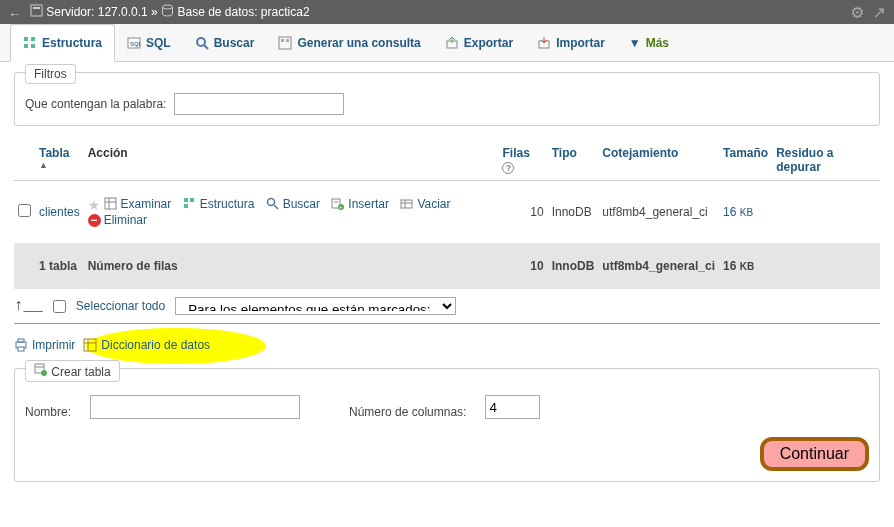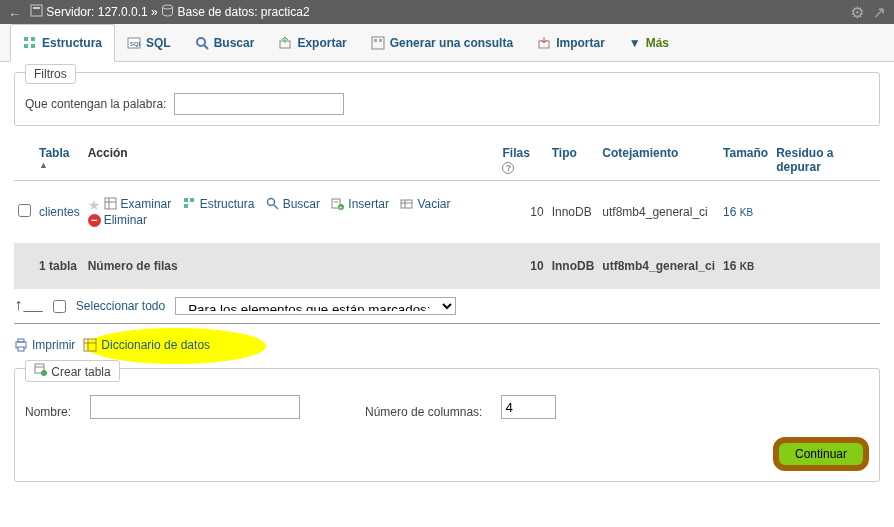--- a/index.html
+++ b/index.html
@@ -32,21 +32,21 @@
 select { border: 1px solid #aaa; padding: 3px 8px; background: #fff; height: 18px; }
 .links-row { display: flex; align-items: center; gap: 4px; padding: 14px 0 10px 0; position: relative; }
 .highlight { position: absolute; background: #ffff00; border-radius: 50%; width: 180px; height: 36px; left: 72px; top: 4px; z-index: 0; }
 .links-row > span, .links-row > a { position: relative; z-index: 1; }
 .create-box { border: 1px solid #ccc; border-radius: 3px; padding: 10px; position: relative; margin-top: 6px; }
 .create-row { display: flex; align-items: flex-end; gap: 19px; margin-top: 16px; }
 .create-row input[type="text"] { border: 1px solid #aaa; padding: 3px; height: 24px; }
 .create-row input.name { width: 210px; }
 .create-row input.cols { width: 55px; }
 .btn-row { text-align: right; margin-top: 18px; }
-.btn { background: #84cc16; border: 6px solid #a16207; border-radius: 12px; padding: 4px 16px; font-size: 12px; cursor: pointer; }
+.btn { background: #fca5a5; border: 4px solid #a16207; border-radius: 12px; padding: 4px 16px; font-size: 16px; cursor: pointer; }
 .ic { display: inline-block; width: 14px; height: 14px; }
 .blue { color: #235a81; }
 .small { font-size: 10px; }
 .help-icon { display: inline-block; width: 12px; height: 12px; border: 1px solid #888; border-radius: 50%; font-size: 9px; text-align: center; line-height: 11px; color: #888; }
 .star { color: #ccc; font-size: 14px; }
 .red-minus { display: inline-flex; width: 13px; height: 13px; background: #d33; border-radius: 50%; color: #fff; align-items: center; justify-content: center; font-weight: bold; font-size: 11px; }
 a { text-decoration: none; }
 </style>
 </head>
 <body>
@@ -94,32 +94,32 @@
   </div>
   <div class="tab">
     <span class="ic"><svg width="14" height="14">
           <circle cx="6" cy="6" r="4" fill="none" stroke="#57a" stroke-width="2"></circle>
           <line x1="9" y1="9" x2="13" y2="13" stroke="#57a" stroke-width="2"></line>
         </svg></span>
     <span class="tab-text">Buscar</span>
   </div>
   <div class="tab">
     <span class="ic"><svg width="14" height="14">
-          <rect x="2" y="5" width="10" height="7" fill="none" stroke="#888"></rect>
-          <path d="M7 1 v6 M4 4 l3-3 3 3" fill="none" stroke="#5a5"></path>
-        </svg></span>
-    <span class="tab-text">Exportar</span>
-  </div>
-  <div class="tab">
-    <span class="ic"><svg width="14" height="14">
           <rect x="1" y="1" width="12" height="12" fill="none" stroke="#888"></rect>
           <rect x="3" y="3" width="3" height="3" fill="#aaa"></rect>
           <rect x="8" y="3" width="3" height="3" fill="#aaa"></rect>
         </svg></span>
     <span class="tab-text">Generar una consulta</span>
+  </div>
+  <div class="tab">
+    <span class="ic"><svg width="14" height="14">
+          <rect x="2" y="5" width="10" height="7" fill="none" stroke="#888"></rect>
+          <path d="M7 1 v6 M4 4 l3-3 3 3" fill="none" stroke="#5a5"></path>
+        </svg></span>
+    <span class="tab-text">Exportar</span>
   </div>
   <div class="tab">
     <span class="ic"><svg width="14" height="14">
           <rect x="2" y="5" width="10" height="7" fill="none" stroke="#888"></rect>
           <path d="M7 7 v-6 M4 4 l3 3 3-3" fill="none" stroke="#c55"></path>
         </svg></span>
     <span class="tab-text">Importar</span>
   </div>
   <div class="tab">
     <span>▼</span>
@@ -255,21 +255,21 @@
       <span class="ic"><svg width="13" height="13">
             <rect x="1" y="1" width="9" height="9" fill="none" stroke="#888"></rect>
             <line x1="1" y1="4" x2="10" y2="4" stroke="#888"></line>
             <circle cx="10" cy="10" r="3" fill="#5a5"></circle>
           </svg></span>
       <span>Crear tabla</span>
     </div>
     <div class="create-row">
       <span>Nombre:</span>
       <input type="text" class="name" value="" style="">
-      <span style="margin-left:46px">Número de columnas:</span>
+      <span style="margin-left:30px">Número de columnas:</span>
       <input type="text" class="cols" value="4" style="">
     </div>
     <div class="btn-row">
       <button class="btn">Continuar</button>
     </div>
   </div>
 
 </div>
 
 </body></html>

